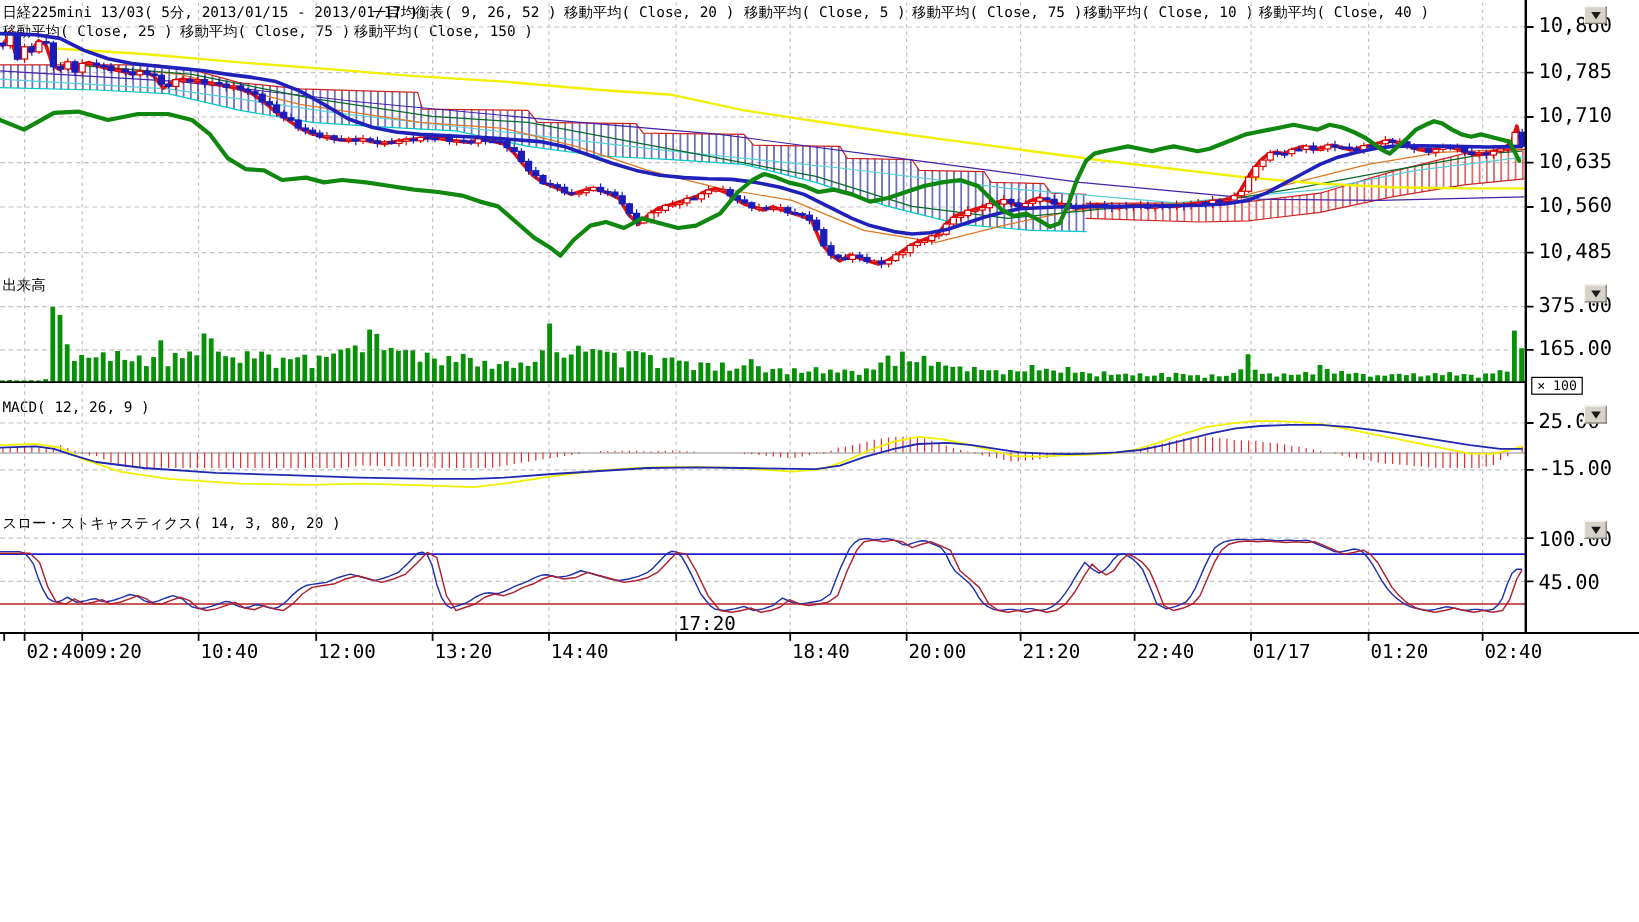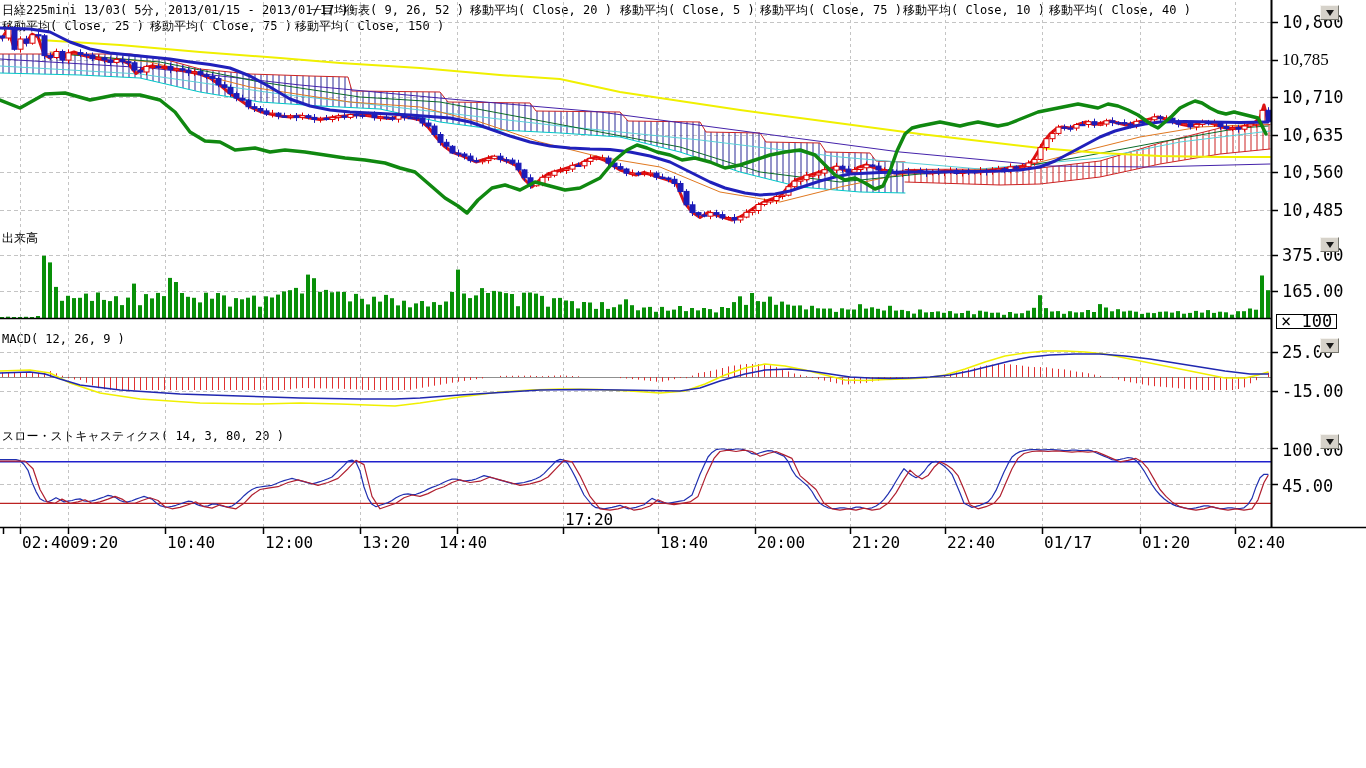--- a/index.html
+++ b/index.html
@@ -4,21 +4,21 @@
 <style>
   html,body{margin:0;padding:0;background:#fff;}
   #screen{position:relative;width:1366px;height:768px;background:#fff;overflow:hidden;
           font-family:"DejaVu Sans Mono",monospace;color:#000;}
   .lbl{position:absolute;font-size:12px;line-height:14px;white-space:pre;z-index:1;}
   .hdr{position:absolute;font-size:12px;line-height:14px;white-space:pre;z-index:1;}
   .axlbl{position:absolute;font-size:17px;line-height:12px;white-space:pre;transform:translateY(-50%);z-index:1;}
   .tlbl{position:absolute;font-size:16px;line-height:12px;white-space:pre;z-index:1;}
   #chart{position:absolute;left:0;top:0;z-index:2;}
   #badge{position:absolute;left:1276px;top:314px;border:1px solid #000;background:#fff;
-         font-size:17px;line-height:13px;padding:0 4px;white-space:pre;z-index:3;}
+         font-size:11px;line-height:13px;padding:0 4px;white-space:pre;z-index:3;}
   .dd{position:absolute;width:17px;height:13px;background:#d6d2ca;z-index:3;
       border-top:1px solid #f5f3ef;border-left:1px solid #f5f3ef;
       border-bottom:1px solid #76766e;border-right:1px solid #76766e;
       display:flex;align-items:center;justify-content:center;}
   .dd span{display:block;width:0;height:0;border-left:4px solid transparent;
       border-right:4px solid transparent;border-top:6px solid #1a1a1a;}
 </style>
 </head>
 <body>
 
@@ -38,39 +38,39 @@
       <div class="hdr" style="left: 150px; top: 19px;">移動平均( Close, 75 )</div>
       <div class="hdr" style="left: 295px; top: 19px;">移動平均( Close, 150 )</div>
     </div>
 
   <div class="lbl" style="left:2px;top:231px">出来高</div>
   <div class="lbl" style="left:2px;top:332px">MACD( 12, 26, 9 )</div>
   <div class="lbl" style="left:2px;top:429px">スロー・ストキャスティクス( 14, 3, 80, 20 )</div>
 
   <div id="y-axis-labels">
       <div class="axlbl" style="left: 1282px; top: 22px;">10,860</div>
-      <div class="axlbl" style="left: 1282px; top: 60px; font-family: Liberation Serif, serif;">10,785</div>
+      <div class="axlbl" style="left: 1282px; top: 60px;">10,785</div>
       <div class="axlbl" style="left: 1282px; top: 97px;">10,710</div>
       <div class="axlbl" style="left: 1282px; top: 135px;">10,635</div>
       <div class="axlbl" style="left: 1282px; top: 172px;">10,560</div>
       <div class="axlbl" style="left: 1282px; top: 210px;">10,485</div>
       <div class="axlbl" style="left: 1282px; top: 255px;">375.00</div>
       <div class="axlbl" style="left: 1282px; top: 291px;">165.00</div>
       <div class="axlbl" style="left: 1282px; top: 352px;">25.00</div>
       <div class="axlbl" style="left: 1282px; top: 391px;">-15.00</div>
       <div class="axlbl" style="left: 1282px; top: 450px;">100.00</div>
       <div class="axlbl" style="left: 1282px; top: 486px;">45.00</div>
     </div>
   <div id="x-axis-labels">
       <div class="tlbl" style="left: 22px; top: 537px;">02:40</div>
       <div class="tlbl" style="left: 70px; top: 537px;">09:20</div>
       <div class="tlbl" style="left: 167px; top: 537px;">10:40</div>
       <div class="tlbl" style="left: 265px; top: 537px;">12:00</div>
       <div class="tlbl" style="left: 362px; top: 537px;">13:20</div>
-      <div class="tlbl" style="left: 439px; top: 537px;">14:40</div>
+      <div class="tlbl" style="left: 459px; top: 537px;">14:40</div>
       <div class="tlbl" style="left: 565px; top: 514px;">17:20</div>
       <div class="tlbl" style="left: 660px; top: 537px;">18:40</div>
       <div class="tlbl" style="left: 757px; top: 537px;">20:00</div>
       <div class="tlbl" style="left: 852px; top: 537px;">21:20</div>
       <div class="tlbl" style="left: 947px; top: 537px;">22:40</div>
       <div class="tlbl" style="left: 1044px; top: 537px;">01/17</div>
       <div class="tlbl" style="left: 1142px; top: 537px;">01:20</div>
       <div class="tlbl" style="left: 1237px; top: 537px;">02:40</div>
     </div>
 

